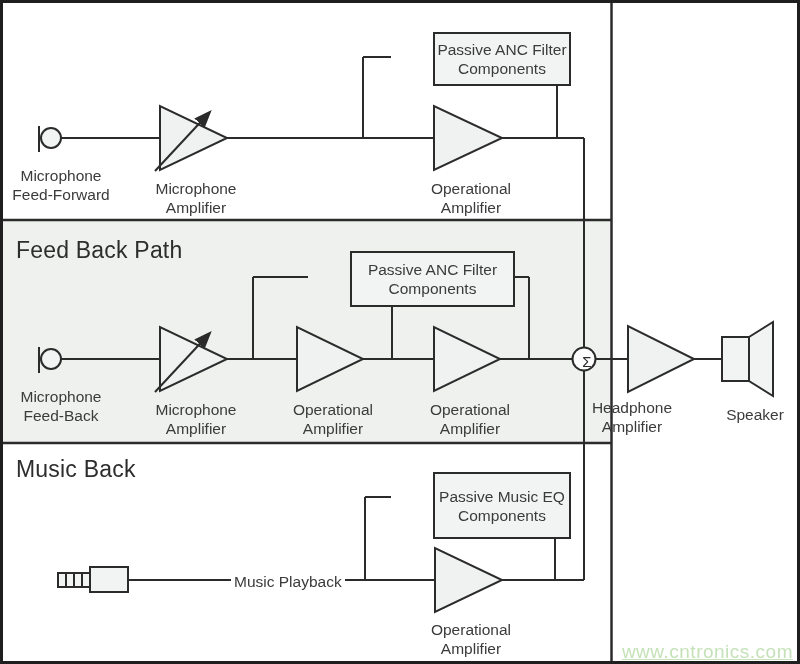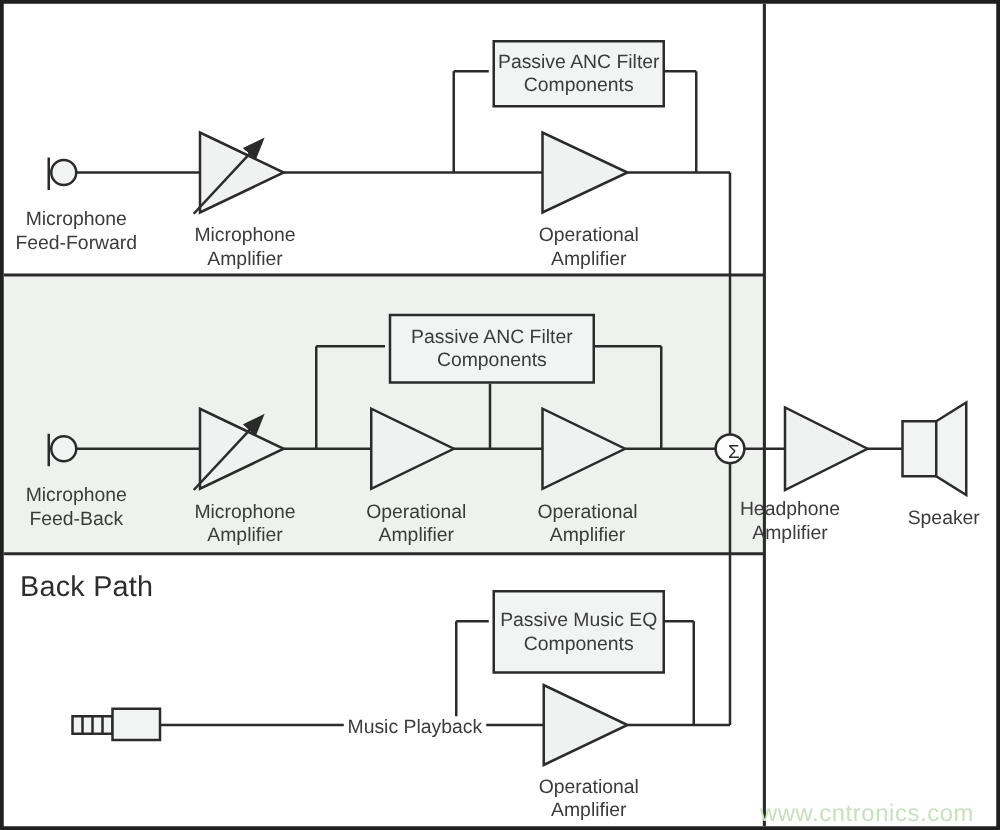--- a/index.html
+++ b/index.html
@@ -42,38 +42,40 @@
     border:2px solid #2b2b2b;
     background:#f2f4f3;
     display:flex;
     align-items:center;
     justify-content:center;
     text-align:center;
     font-size:15.5px;
     line-height:19px;
     color:#3b3b3b;
     white-space:pre-line;
+    margin-left:39px;
   }
   .sigma{
     position:absolute;
     left:575px;top:349px;
     width:18px;height:20px;
     font-size:15px;
     color:#2b2b2b;
     text-align:center;
     line-height:20px;
   }
   .watermark{
     position:absolute;
     left:605px;top:638px;
     width:185px;
-    text-align:left;
+    text-align:right;
     font-size:19px;
     color:#c5e2b8;
     letter-spacing:0.5px;
+    text-decoration:underline;
   }
 </style>
 </head>
 <body>
 
 <div class="canvas">
 
   <svg class="layer" width="794" height="658" viewBox="3 3 794 658">
     <defs>
       <marker id="arrow" markerWidth="10" markerHeight="10" refX="7" refY="3.5" orient="auto">
@@ -145,21 +147,22 @@
       </g>
 
       <g stroke-width="2.5">
         <line x1="611.5" y1="3" x2="611.5" y2="661"></line>
         <line x1="3" y1="220" x2="611.5" y2="220"></line>
         <line x1="3" y1="443" x2="611.5" y2="443"></line>
       </g>
     </g>
   </svg>
 
-  <div class="title" style="left:13px;top:453px;">Back Path</div>
+  <div class="title" style="left:13px;top:234px;">Feed Back Path</div>
+  <div class="title" style="left:13px;top:453px;">Music Back</div>
 
   <div class="comp-box" style="left:391px;top:29px;width:138px;height:54px;">Passive ANC Filter
 Components</div>
   <div class="comp-box" style="left:308px;top:248px;width:165px;height:56px;">Passive ANC Filter
 Components</div>
   <div class="comp-box" style="left:391px;top:469px;width:138px;height:67px;">Passive Music EQ
 Components</div>
 
   <div class="lbl" style="left:-2px;top:163px;width:120px;">Microphone
 Feed-Forward</div>
@@ -170,21 +173,21 @@
 
   <div class="lbl" style="left:-2px;top:384px;width:120px;">Microphone
 Feed-Back</div>
   <div class="lbl" style="left:133px;top:397px;width:120px;">Microphone
 Amplifier</div>
   <div class="lbl" style="left:270px;top:397px;width:120px;">Operational
 Amplifier</div>
   <div class="lbl" style="left:407px;top:397px;width:120px;">Operational
 Amplifier</div>
 
-  <div class="inline-lbl" style="left:228px;top:570px;margin-left:44px;">Music Playback</div>
+  <div class="inline-lbl" style="left:228px;top:570px;">Music Playback</div>
   <div class="lbl" style="left:408px;top:617px;width:120px;">Operational
 Amplifier</div>
 
   <div class="sigma">Σ</div>
   <div class="lbl" style="left:569px;top:395px;width:120px;">Headphone
 Amplifier</div>
   <div class="lbl" style="left:692px;top:402px;width:120px;">Speaker</div>
 
   <div class="watermark">www.cntronics.com</div>
 

